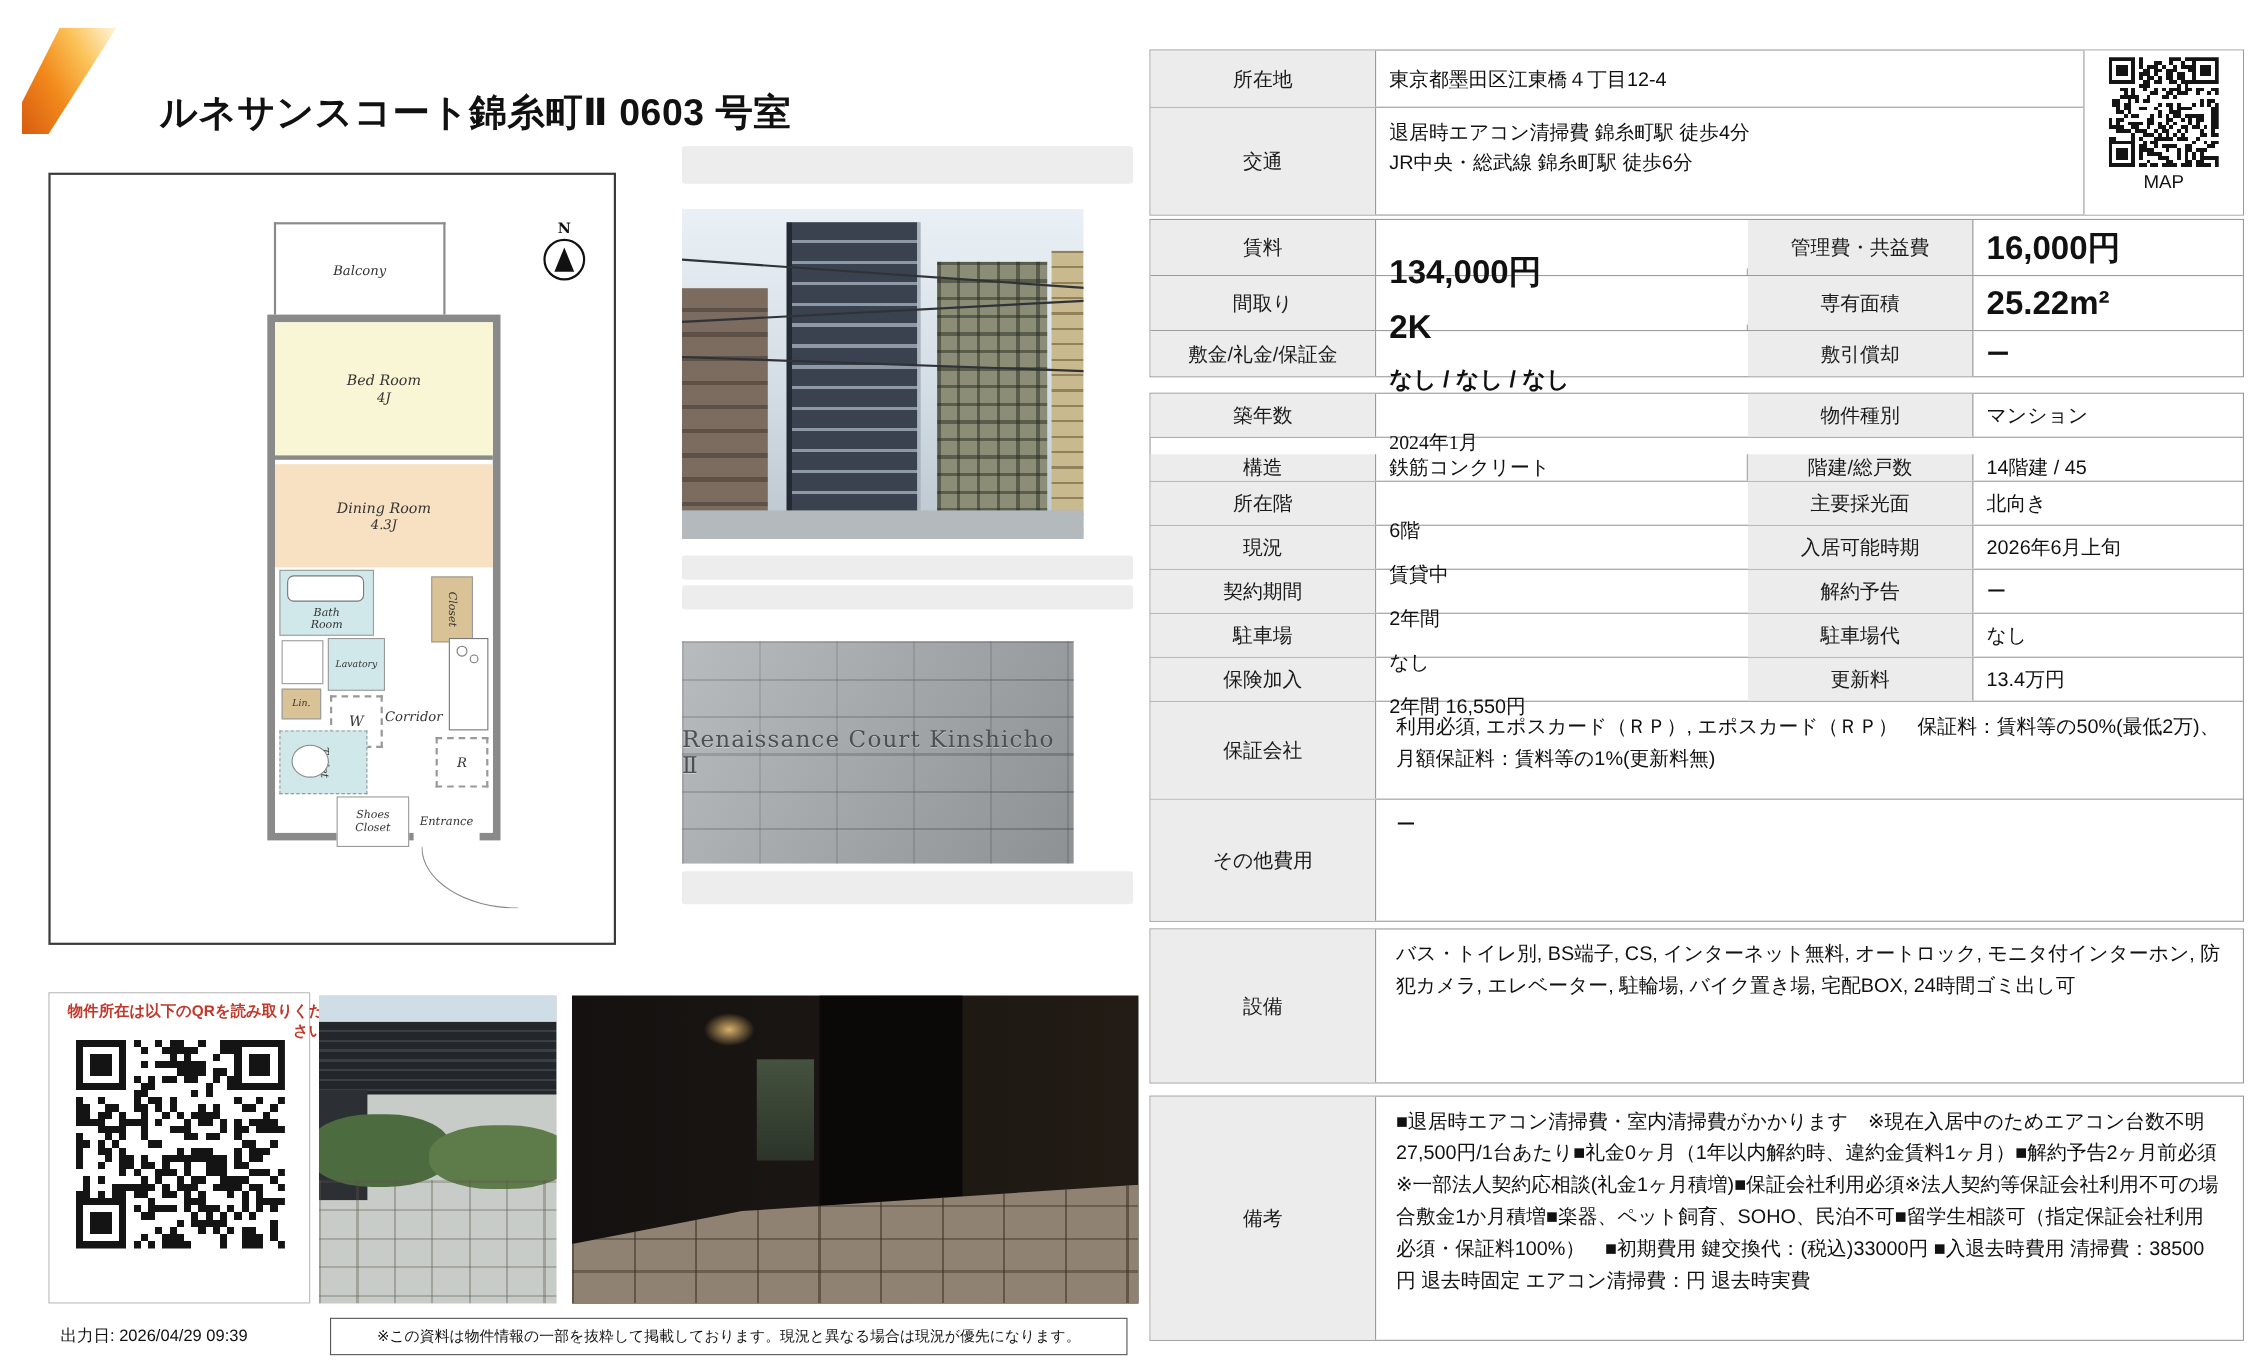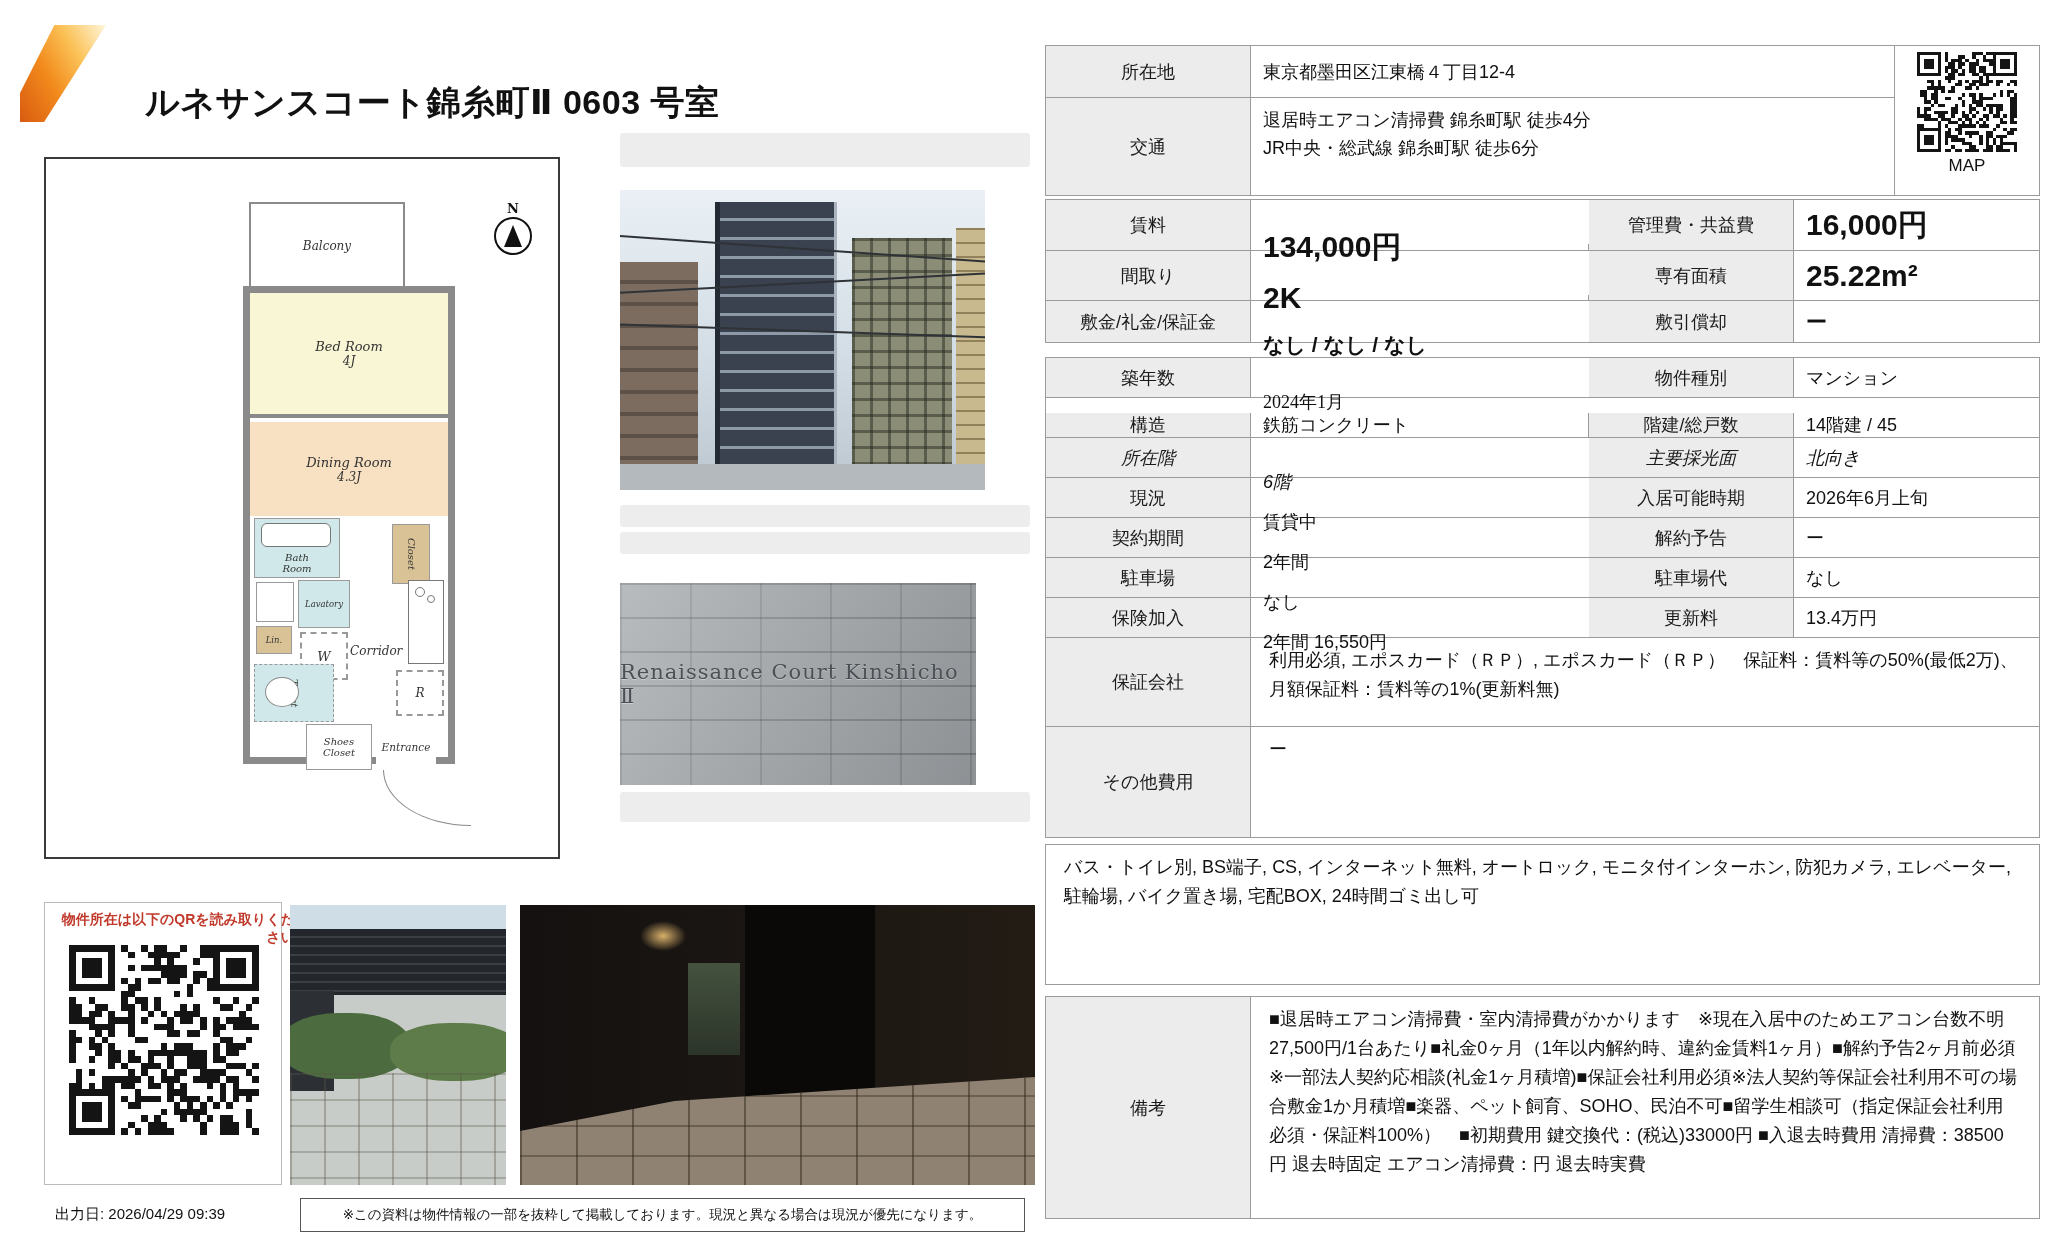--- a/index.html
+++ b/index.html
@@ -1072,21 +1072,21 @@
         <div class="cell val v1">2024年1月</div>
         <div class="cell lbl">物件種別</div>
         <div class="cell val">マンション</div>
       </div>
       <div class="row" style="height:40px;align-items:flex-end;">
         <div class="cell lbl">構造</div>
         <div class="cell val v1">鉄筋コンクリート</div>
         <div class="cell lbl">階建/総戸数</div>
         <div class="cell val">14階建 / 45</div>
       </div>
-      <div class="row" style="height:40px;font-style:italic;">
+      <div class="row" style="height:40px;">
         <div class="cell lbl">所在階</div>
         <div class="cell val v1">6階</div>
         <div class="cell lbl">主要採光面</div>
         <div class="cell val">北向き</div>
       </div>
       <div class="row" style="height:40px;">
         <div class="cell lbl">現況</div>
         <div class="cell val v1">賃貸中</div>
         <div class="cell lbl">入居可能時期</div>
         <div class="cell val">2026年6月上旬</div>
@@ -1114,20 +1114,21 @@
         <div class="val wrapval">利用必須, エポスカード（ＲＰ）, エポスカード（ＲＰ）　保証料：賃料等の50%(最低2万)、月額保証料：賃料等の1%(更新料無)</div>
       </div>
       <div class="row" style="height:110px;">
         <div class="cell lbl">その他費用</div>
         <div class="val wrapval">ー</div>
       </div>
     </div>
 
     <div class="sec" style="top:799px; height:141px;">
       <div class="row" style="height:139px;">
+        <div class="cell lbl">設備</div>
         <div class="val wrapval">バス・トイレ別, BS端子, CS, インターネット無料, オートロック, モニタ付インターホン, 防犯カメラ, エレベーター, 駐輪場, バイク置き場, 宅配BOX, 24時間ゴミ出し可</div>
       </div>
     </div>
 
     <div class="sec" style="top:951px; height:223px;">
       <div class="row" style="height:221px;">
         <div class="cell lbl">備考</div>
         <div class="val wrapval">■退居時エアコン清掃費・室内清掃費がかかります　※現在入居中のためエアコン台数不明　27,500円/1台あたり■礼金0ヶ月（1年以内解約時、違約金賃料1ヶ月）■解約予告2ヶ月前必須※一部法人契約応相談(礼金1ヶ月積増)■保証会社利用必須※法人契約等保証会社利用不可の場合敷金1か月積増■楽器、ペット飼育、SOHO、民泊不可■留学生相談可（指定保証会社利用必須・保証料100%）　■初期費用 鍵交換代：(税込)33000円 ■入退去時費用 清掃費：38500円 退去時固定 エアコン清掃費：円 退去時実費</div>
       </div>
     </div>

